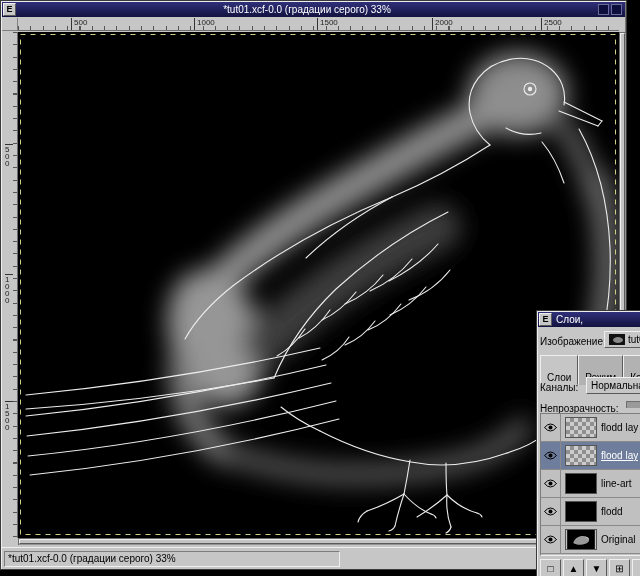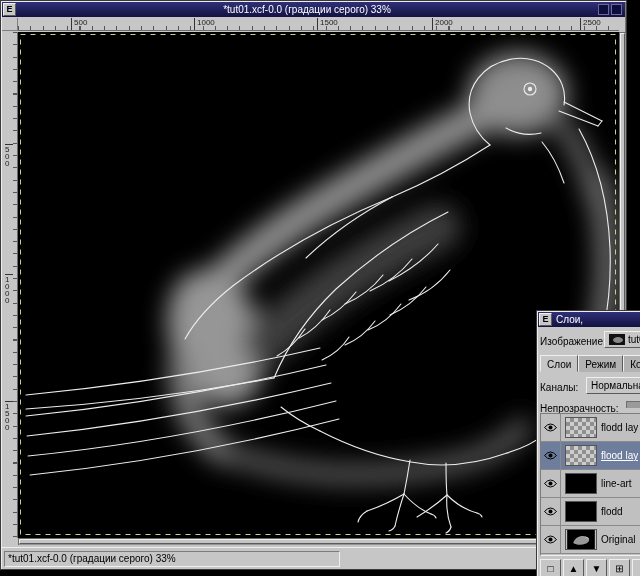--- a/index.html
+++ b/index.html
@@ -62,21 +62,21 @@
                    box-shadow: inset 1px 1px 0 #ededed, inset -1px -1px 0 #787878; }
   .layers-dialog .titlebar { width:calc(100% - 2px); }
   .dlg-row { position:absolute; left:3px; right:2px; height:17px; }
   .lbl { font-size:10px; color:#000; line-height:17px; }
   .opt-menu { position:absolute; top:0; height:17px; background:#c6c6c6;
               border:1px solid; border-color:#efefef #5a5a5a #5a5a5a #efefef;
               display:flex; align-items:center; gap:3px; padding:0 4px; font-size:10px; color:#000;
               white-space:nowrap; overflow:hidden; }
   .tabs { position:absolute; left:3px; top:44px; height:17px; display:flex; }
   .tab { border:1px solid; border-color:#efefef #5a5a5a transparent #efefef;
-         padding:1px 6px; font-size:10px; line-height:15px; background:#b2b2b2; color:#000; }
+         padding:14px 6px; font-size:10px; line-height:15px; background:#b2b2b2; color:#000; }
   .tab.active { background:#c6c6c6; border-bottom:1px solid #c6c6c6; }
   .slider { position:absolute; left:86px; top:3px; width:90px; height:7px; background:#9a9a9a;
             box-shadow:inset 1px 1px 0 #6f6f6f; }
   .layer-list { position:absolute; left:3px; top:102px; width:166px; height:143px; background:#c0c0c0;
                 border:1px solid; border-color:#7c7c7c #efefef #efefef #7c7c7c; overflow:hidden; }
   .layer-row { height:28px; display:flex; align-items:center; border-bottom:1px solid #8a8a8a; }
   .layer-row.selected { background:#6e7d9c; }
   .layer-row.selected .lname { color:#fff;text-decoration:underline; }
   .eye-cell { width:20px; height:100%; display:flex; align-items:center; justify-content:center;
               border-right:1px solid #8a8a8a; flex:none; }
@@ -109,21 +109,21 @@
       </div>
     </div>
 
     <div class="ruler-corner"></div>
 
     <div class="h-ruler">
       <span class="hlabel" style="left:53px">500</span>
       <span class="hlabel" style="left:176px">1000</span>
       <span class="hlabel" style="left:299px">1500</span>
       <span class="hlabel" style="left:414px">2000</span>
-      <span class="hlabel" style="left:562px">2500</span>
+      <span class="hlabel" style="left:523px">2500</span>
       <div class="ticks"></div>
     </div>
 
     <div class="v-ruler">
       <span class="vlabel" style="top:112px">500</span>
       <span class="vlabel" style="top:242px">1000</span>
       <span class="vlabel" style="top:369px">1500</span>
       <div class="ticks"></div>
     </div>
 

